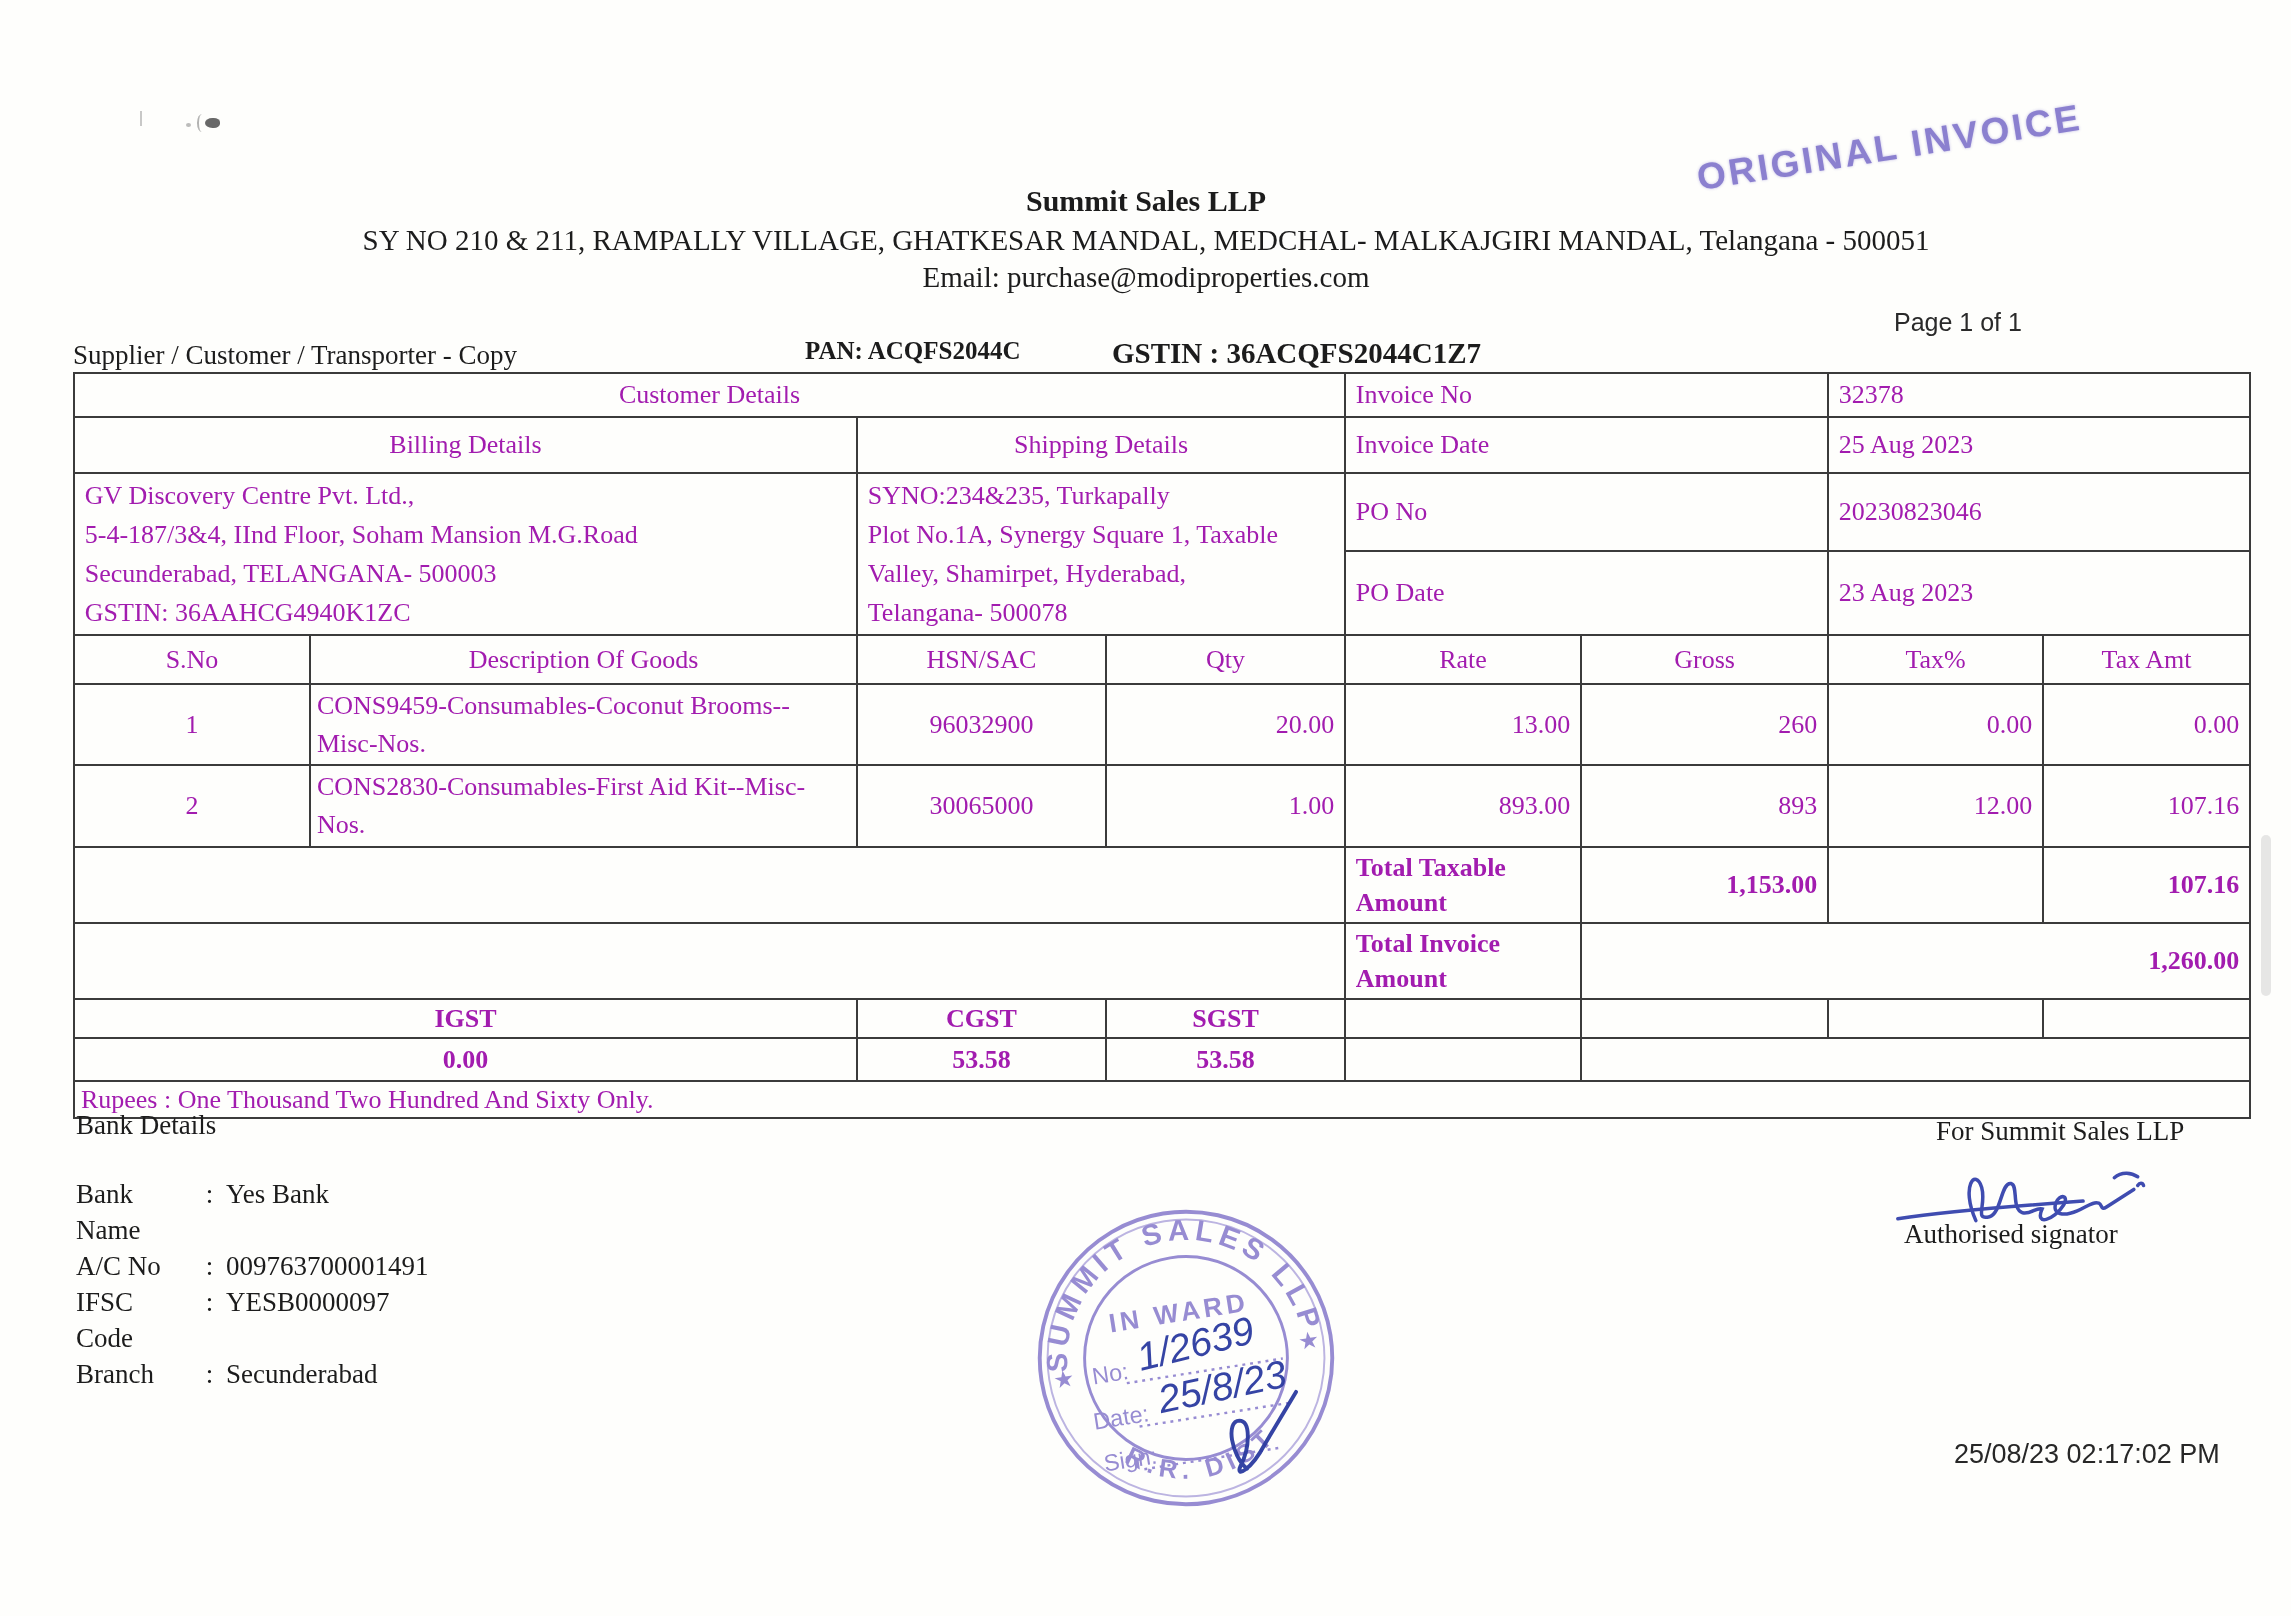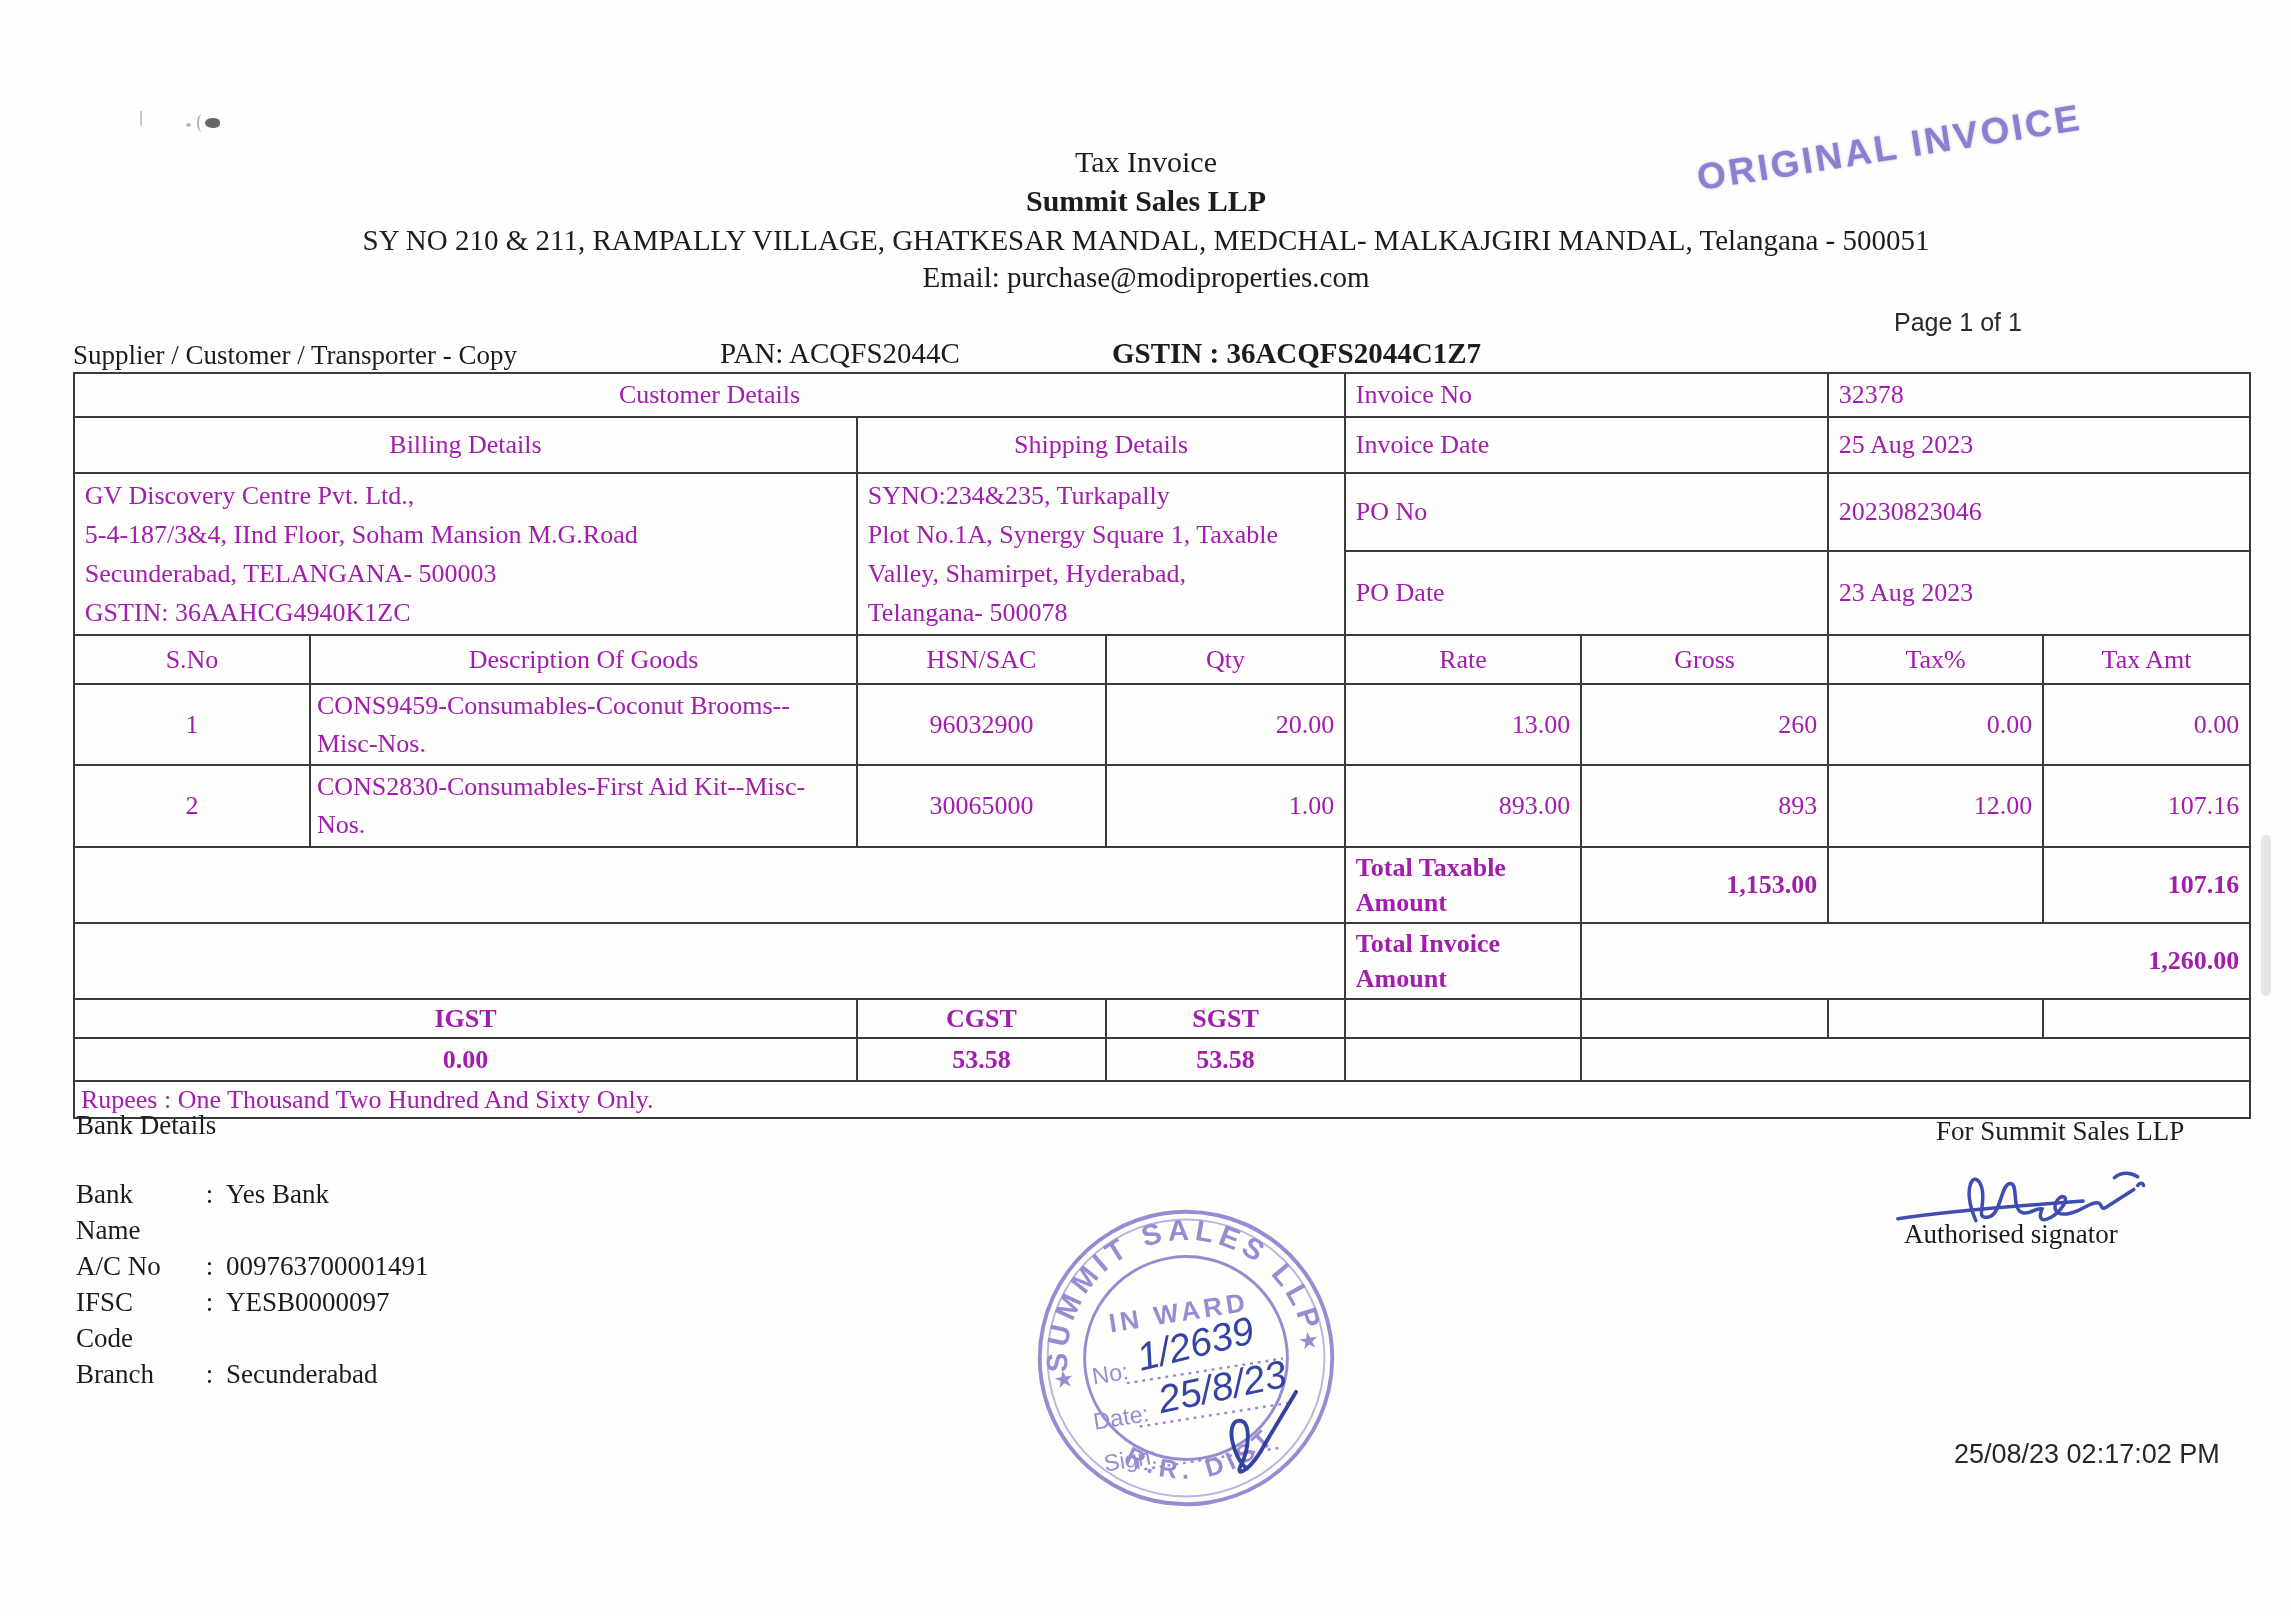--- a/index.html
+++ b/index.html
@@ -23,21 +23,21 @@
     position:absolute; left:1695px; top:127px;
     font-family:"Liberation Sans","DejaVu Sans",sans-serif;
     font-size:37px; font-weight:bold; letter-spacing:2.9px;
     color:#8276cc; opacity:.92; transform:rotate(-9deg);
     text-shadow:0 0 2.9px rgba(130,118,204,.55);
     white-space:nowrap;
   }
 
   
   .copy-type { position:absolute; left:73px;  top:340px; font-size:27px; }
-  .pan       { position:absolute; left:720px; top:337px; font-size:29px; font-weight:normal; }
+  .pan       { position:absolute; left:805px; top:337px; font-size:25px; font-weight:bold; }
   .gstin     { position:absolute; left:1112px;top:337px; font-size:29px; font-weight:bold; }
 
   
   table.inv {
     position:absolute; left:73px; top:372px; width:2175px;
     border-collapse:collapse; table-layout:fixed;
     font-size:26px; color:#a21caf;
   }
   table.inv td {
     border-left:2px solid #3b3b3b; border-right:2px solid #3b3b3b;
@@ -81,21 +81,20 @@
 <body>
 
 <div class="page">
 
   <div class="art-tick"></div>
   <div class="art-dot"></div>
   <div class="art-paren"></div>
   <div class="art-blob"></div>
   <div class="art-smudge"></div>
 
-  <div class="hdr-line doc-type">Tax Invoice</div>
   <div class="hdr-line company">Summit Sales LLP</div>
   <div class="hdr-line address">SY NO 210 &amp; 211, RAMPALLY VILLAGE, GHATKESAR MANDAL, MEDCHAL- MALKAJGIRI MANDAL, Telangana - 500051</div>
   <div class="hdr-line email">Email: purchase@modiproperties.com</div>
   <div class="orig-stamp">ORIGINAL INVOICE</div>
   <div class="page-no sans">Page 1 of 1</div>
 
   <div class="copy-type">Supplier / Customer / Transporter - Copy</div>
   <div class="pan">PAN: ACQFS2044C</div>
   <div class="gstin">GSTIN : 36ACQFS2044C1Z7</div>
 

